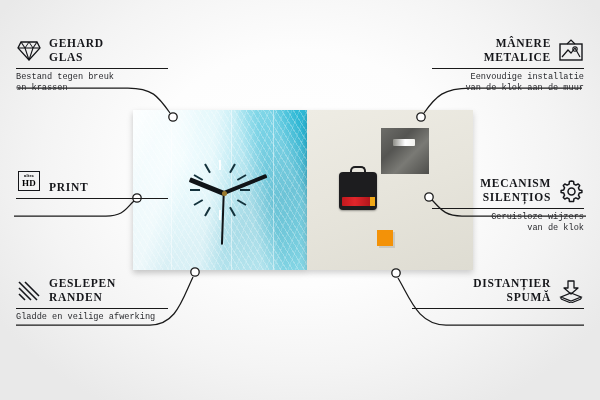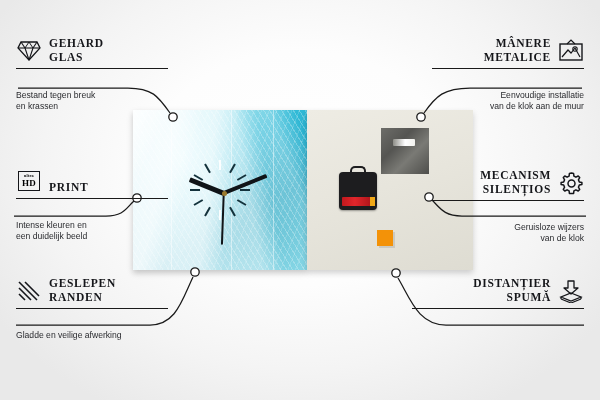--- a/index.html
+++ b/index.html
@@ -162,27 +162,26 @@
   .feat-title {
     font-family: "Liberation Serif", serif;
     font-size: 11.5px;
     font-weight: bold;
     letter-spacing: 0.7px;
     line-height: 1.18;
     color: #15161a;
     text-transform: uppercase;
   }
   .feat-desc {
-    font-family: Liberation Sans, sans-serif;
+    font-family: Liberation Mono, monospace;
     font-size: 8.6px;
     line-height: 1.3;
     color: #2a2b2f;
     padding-top: 3px;
     white-space: pre-line;
-    margin-top: 18px;
   }
   .feat-rule {
     height: 1px;
     background: #1a1a1a;
     margin-top: 2px;
   }
   .feat-icon {
     width: 26px; height: 26px;
     flex: 0 0 26px;
     display: flex; align-items: center; justify-content: center;
@@ -318,22 +317,20 @@
     <div class="feat-head">
       <span class="feat-icon">
         <span class="hdbox">
           <span class="u">ultra</span>
           <span class="h">HD</span>
         </span>
       </span>
       <span class="feat-title"><br><span>PRINT</span></span>
     </div>
     <div class="feat-rule"></div>
-    <div class="feat-desc">Intense kleuren en
-een duidelijk beeld</div>
   </div>
 
   <div class="feature right" style="left:432px; top:36px;">
     <div class="feat-head">
       <span class="feat-icon">
         <svg width="26" height="24" viewBox="0 0 26 24">
           <path d="M9,5 L13,1 L17,5" fill="none" stroke="#15161a" stroke-width="1.2"></path>
           <rect x="2" y="5" width="22" height="16" fill="none" stroke="#15161a" stroke-width="1.4"></rect>
           <polyline points="4,18 10,11 13,14 17,9 22,18" fill="none" stroke="#15161a" stroke-width="1.2"></polyline>
           <circle cx="17" cy="10" r="2.2" fill="none" stroke="#15161a" stroke-width="1.1"></circle>
@@ -355,21 +352,21 @@
           <line x1="2" y1="14" x2="8" y2="20" stroke="#15161a" stroke-width="1.6"></line>
           <line x1="8" y1="2" x2="22" y2="16" stroke="#15161a" stroke-width="1.6"></line>
         </svg>
       </span>
       <span class="feat-title"><span>GESLEPEN</span><br><span>RANDEN</span></span>
     </div>
     <div class="feat-rule"></div>
     <div class="feat-desc">Gladde en veilige afwerking</div>
   </div>
 
-  <div class="feature right" style="left:432px; top:168px;">
+  <div class="feature right" style="left:432px; top:176px;">
     <div class="feat-head">
       <span class="feat-icon">
         <svg width="25" height="25" viewBox="0 0 25 25">
           <path d="M12.5,2 L14.6,2.5 L14.9,5.1 L16.9,6.2 L19.2,5 L20.7,6.6 L19.4,8.8 L20.3,10.9 L22.9,11.4 L22.9,13.6 L20.3,14.1 L19.4,16.2 L20.7,18.4 L19.2,20 L16.9,18.8 L14.9,19.9 L14.6,22.5 L10.4,22.5 L10.1,19.9 L8.1,18.8 L5.8,20 L4.3,18.4 L5.6,16.2 L4.7,14.1 L2.1,13.6 L2.1,11.4 L4.7,10.9 L5.6,8.8 L4.3,6.6 L5.8,5 L8.1,6.2 L10.1,5.1 L10.4,2.5 Z" fill="none" stroke="#15161a" stroke-width="1.5" stroke-linejoin="round"></path>
           <circle cx="12.5" cy="12.5" r="3.5" fill="none" stroke="#15161a" stroke-width="1.5"></circle>
         </svg>
       </span>
       <span class="feat-title"><span>MECANISM</span><br><span>SILENȚIOS</span></span>
     </div>
     <div class="feat-rule"></div>

